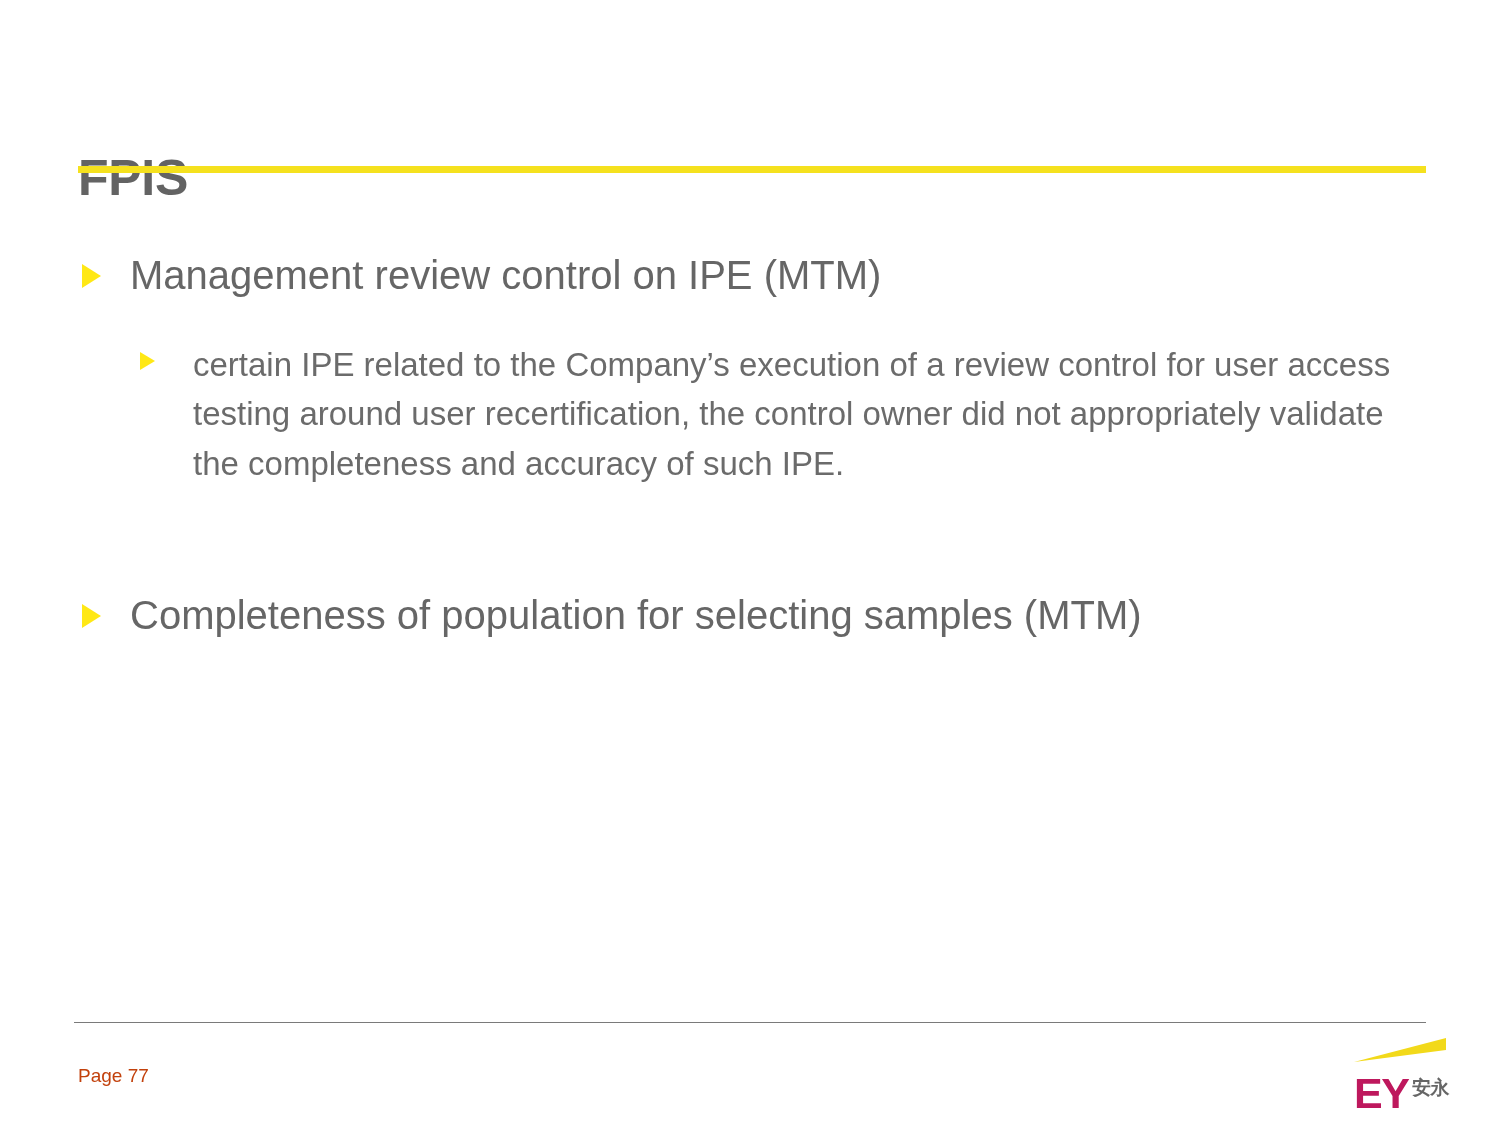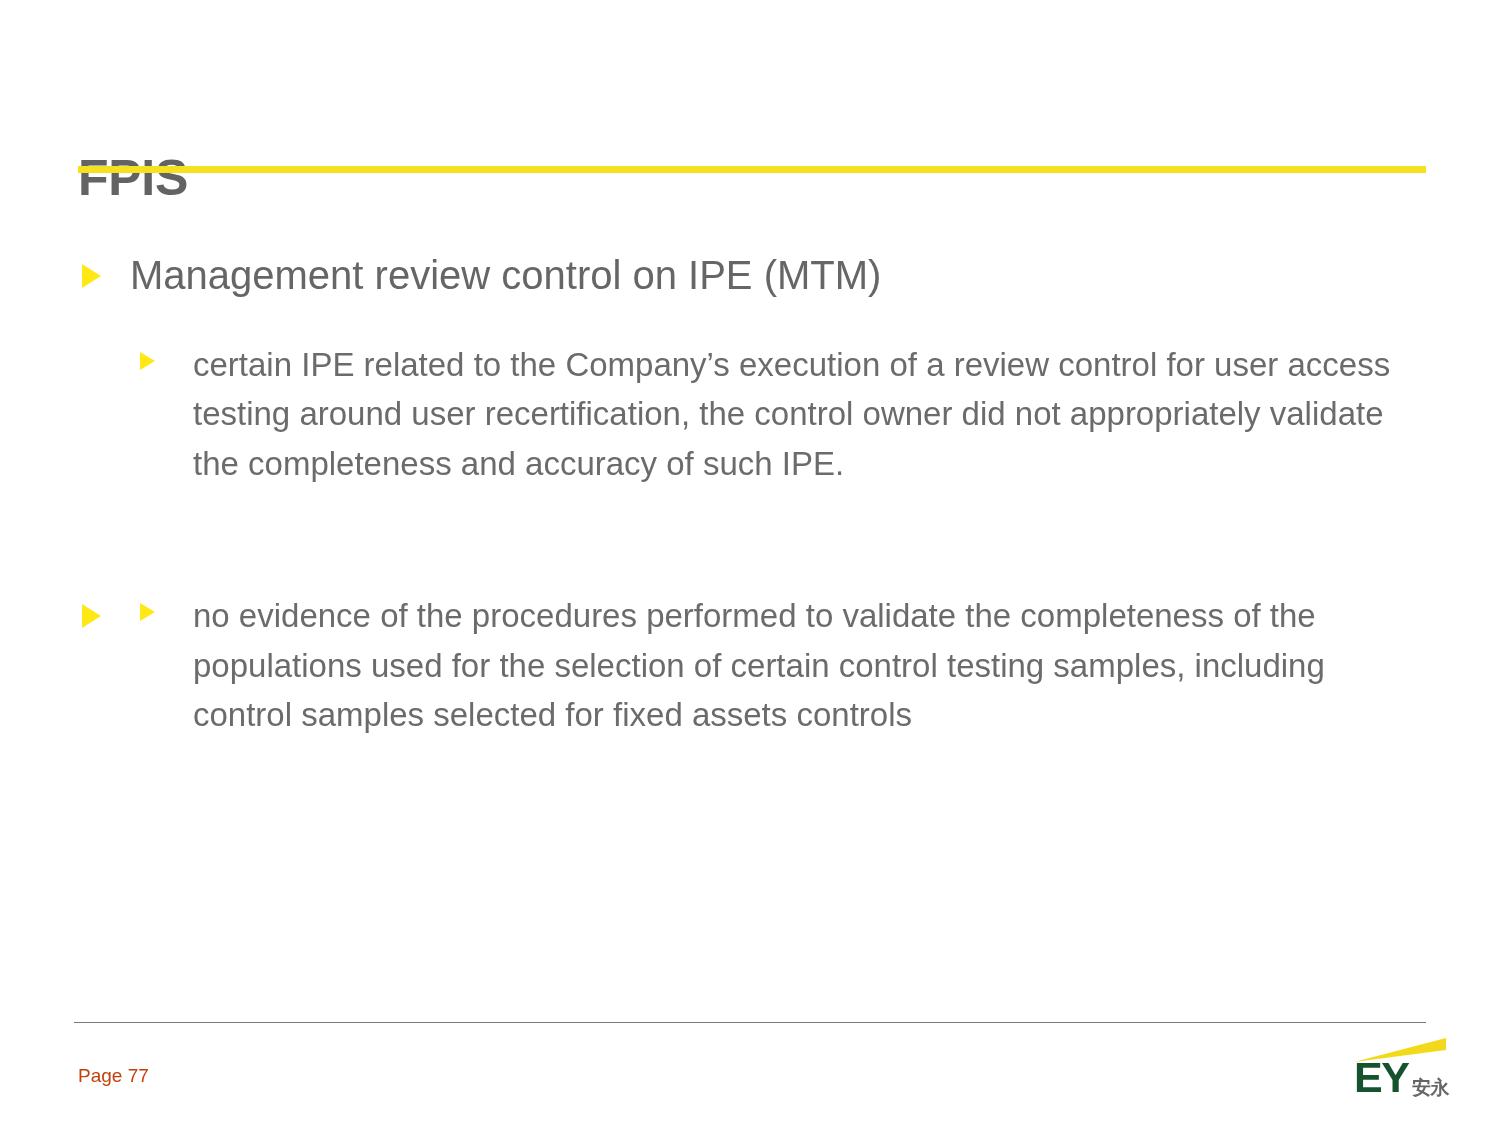--- a/index.html
+++ b/index.html
@@ -144,24 +144,24 @@
   .ey-logo .beam {
     position: absolute;
     left: 8px;
     top: 2px;
     width: 92px;
     height: 26px;
   }
   .ey-logo .ey-text {
     position: absolute;
     left: 8px;
-    top: 20px;
+    top: 36px;
     font-size: 43px;
     font-weight: bold;
-    color: #14532d;
+    color: #be185d;
     letter-spacing: -1.5px;
     line-height: 1;
   }
   .ey-logo .ey-cn {
     position: absolute;
     left: 66px;
     top: 42px;
     font-size: 19px;
     font-weight: bold;
     color: #666666;
@@ -192,24 +192,21 @@
         <span class="marker"></span>
         <span class="text">certain IPE related to the Company’s execution of a review control for user access testing around user recertification, the control owner did not appropriately validate the completeness and accuracy of such IPE.</span>
       </div>
     </div>
 
     <div class="group-gap"></div>
 
     <div class="bullet-group">
       <div class="bullet-l1">
         <span class="marker"></span>
-      </div>
-      <div class="bullet-l2">
-        <span class="marker"></span>
-        <span class="text">no evidence of the procedures performed to validate the completeness of the populations used for the selection of certain control testing samples, including control samples selected for fixed assets controls</span>
+        <span class="text">Completeness of population for selecting samples (MTM)</span>
       </div>
     </div>
 
   </div>
 
   <div class="footer-rule"></div>
   <div class="page-label">Page 77</div>
 
   <div class="ey-logo">
     <svg class="beam" viewBox="0 0 92 26">

